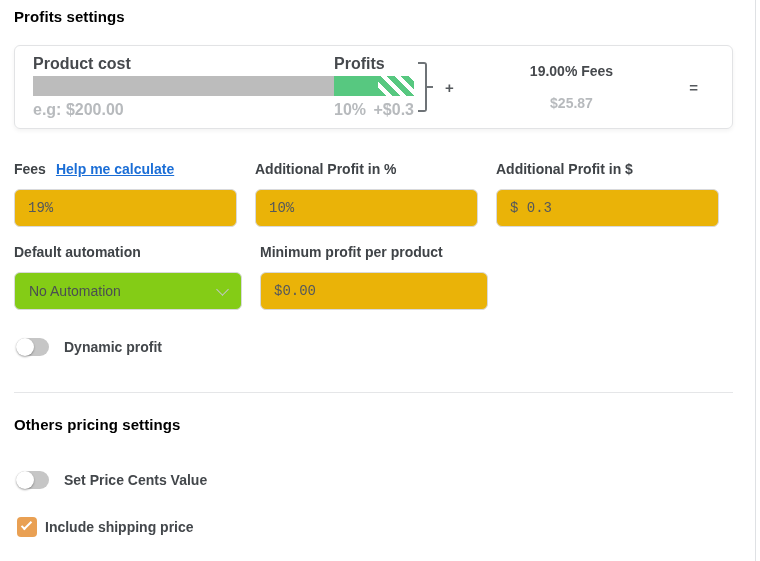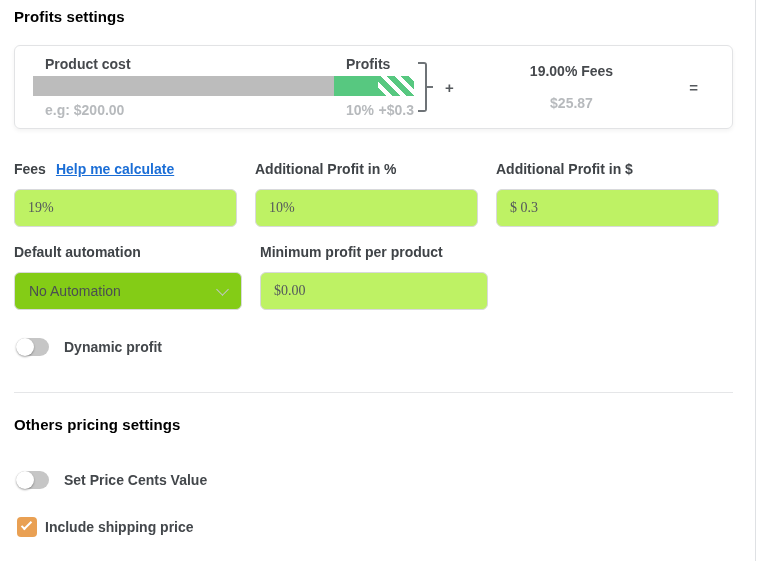--- a/index.html
+++ b/index.html
@@ -23,21 +23,21 @@
 
   
   .diagram-card {
     margin-top: 20px; height: 84px; width: 719px;
     border: 1px solid #e2e3e5; border-radius: 6px;
     box-shadow: 0 2px 4px rgba(0,0,0,.05);
     display: flex; align-items: center;
     padding: 0 10px 0 18px;
   }
   .bar-diagram { width: 381px; flex: none; }
-  .bd-row { position: relative; height: 16px; font-size: 14px; line-height: 16px; margin-left: 12px; }
+  .bd-row { position: relative; height: 16px; font-size: 16px; line-height: 16px; }
   .bd-dark { font-weight: bold; color: #46494d; }
   .bd-gray { font-weight: bold; color: #b7babd; }
   .bd-at-profit { position: absolute; left: 301px; }
   .bd-at-end { position: absolute; right: 0; }
   .bd-bar { display: flex; height: 20px; margin: 4px 0 6px; }
   .seg { display: block; height: 100%; }
   .seg-gray  { width: 301px; background: #bcbcbc; }
   .seg-green { width: 44px;  background: #57c880; }
   .seg-hatch { width: 36px;
     background: repeating-linear-gradient(45deg,#57c880 0,#57c880 6px,#ffffff 6px,#ffffff 10px);
@@ -63,22 +63,22 @@
   
   .form-row { display: flex; gap: 18px; }
   .form-row-1 { margin-top: 32px; }
   .form-row-2 { margin-top: 17px; }
   .field { width: 228px; }
   .label-row { display: flex; align-items: baseline; gap: 10px; height: 16px; margin-bottom: 12px; }
   .label-row label { font-size: 14px; font-weight: bold; color: #3f4347; }
   a.link { font-size: 14px; font-weight: bold; color: #1b6ed6; text-decoration: underline; }
   .text-input {
     width: 100%; height: 38px; border: 1px solid #d8d9db; border-radius: 6px;
-    padding: 0 13px; font-family: Liberation Serif, serif;
-    font-size: 14px; color: #54585c; background: #bef264; outline: none;
+    padding: 0 13px; font-family: Liberation Mono, monospace;
+    font-size: 14px; color: #54585c; background: #eab308; outline: none;
   }
   .select {
     width: 100%; height: 38px; border: 1px solid #d8d9db; border-radius: 6px;
     padding: 0 14px; display: flex; align-items: center; justify-content: space-between;
     cursor: pointer; background: #84cc16;
   }
   .select-value { font-size: 14px; color: #4a4e52; }
   .chevron {
     width: 9px; height: 9px; margin-top: -4px;
     border-right: 1.5px solid #c3c7cb; border-bottom: 1.5px solid #c3c7cb;

